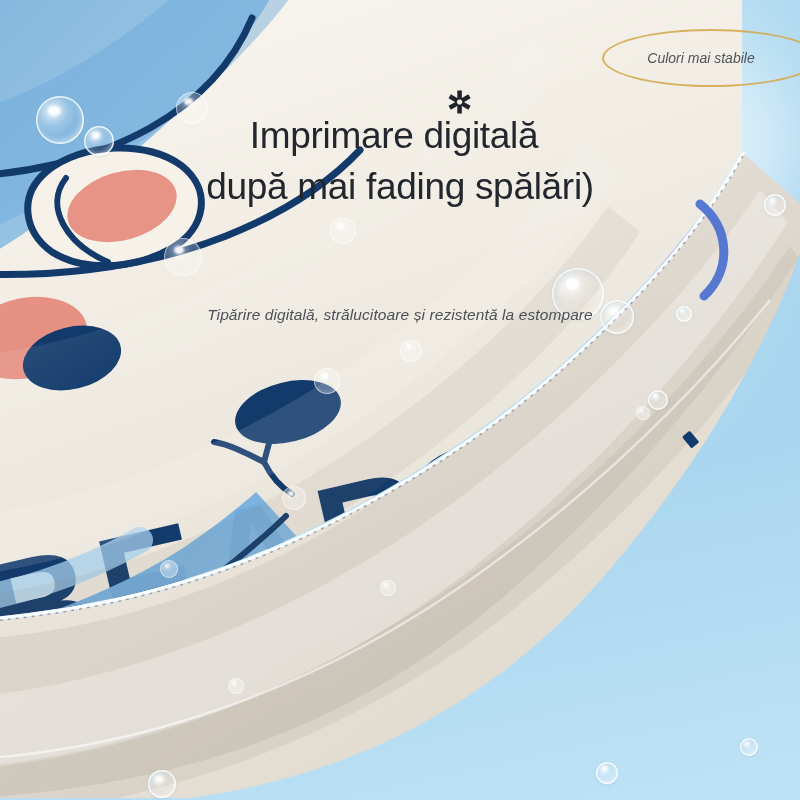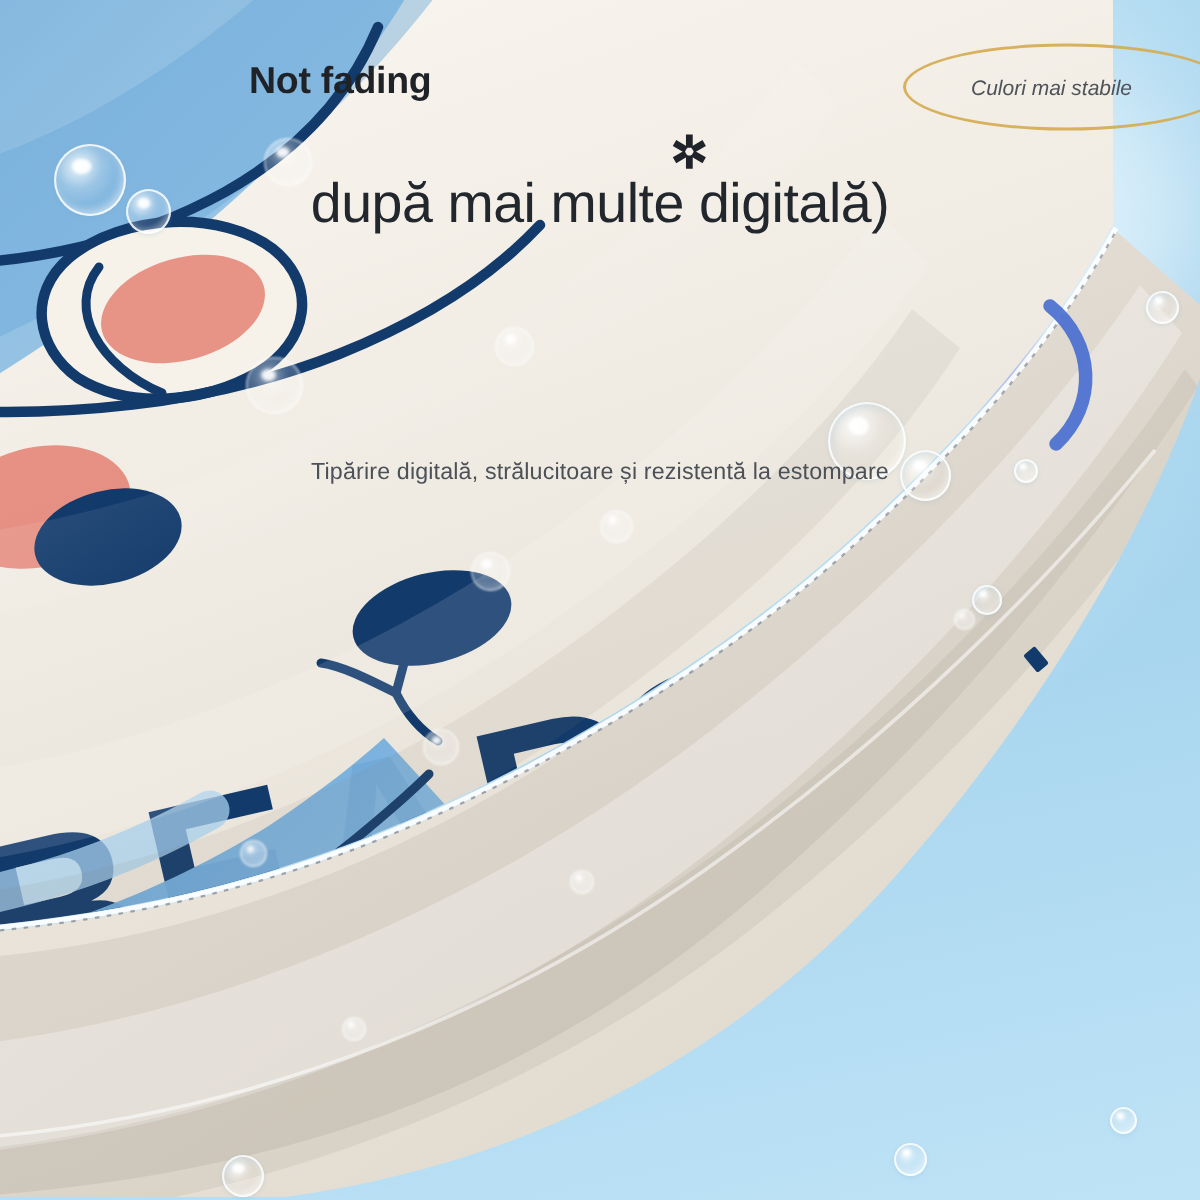--- a/index.html
+++ b/index.html
@@ -105,20 +105,21 @@
   .headline .hl-line.l1 { padding-right:12px; }
 
   .subline {
     position:absolute; left:0; top:306px;
     width:800px;
     text-align:center;
     font-size:15.5px;
     color:#4c5157;
     letter-spacing:.1px;
     white-space:nowrap;
+    font-style:italic;
   }
 
   
   .badge { position:absolute; left:602px; top:29px; width:218px; height:58px; }
   .badge .oval {
     position:absolute; inset:0;
     border:2px solid #d5ab52;
     border-radius:50%;
     opacity:.92;
   }
@@ -306,26 +307,26 @@
       <div class="bubble soft" style="left: 400px; top: 340px; width: 22px; height: 22px;"></div>
       <div class="bubble soft" style="left: 282px; top: 486px; width: 24px; height: 24px;"></div>
       <div class="bubble soft" style="left: 160px; top: 560px; width: 18px; height: 18px;"></div>
       <div class="bubble soft" style="left: 380px; top: 580px; width: 16px; height: 16px;"></div>
       <div class="bubble" style="left: 148px; top: 770px; width: 28px; height: 28px;"></div>
       <div class="bubble soft" style="left: 228px; top: 678px; width: 16px; height: 16px;"></div>
       <div class="bubble" style="left: 740px; top: 738px; width: 18px; height: 18px;"></div>
       <div class="bubble" style="left: 596px; top: 762px; width: 22px; height: 22px;"></div>
     </div>
 
-  <div class="kicker">Not fading</div>
 
   <div class="asterisk">✲</div>
 
   <div class="headline">
-    <span class="hl-line l3">după mai multe digitală)</span>
+    <span class="hl-line l1">Imprimare digitală</span>
+    <span class="hl-line l3">după mai fading spălări)</span>
   </div>
 
   <div class="subline">Tipărire digitală, strălucitoare și rezistentă la estompare</div>
 
   <div class="badge">
     <div class="oval" style="border-color: rgb(213, 171, 82);"></div>
     <div class="badge-text">Culori mai stabile</div>
   </div>
 
 </div>

